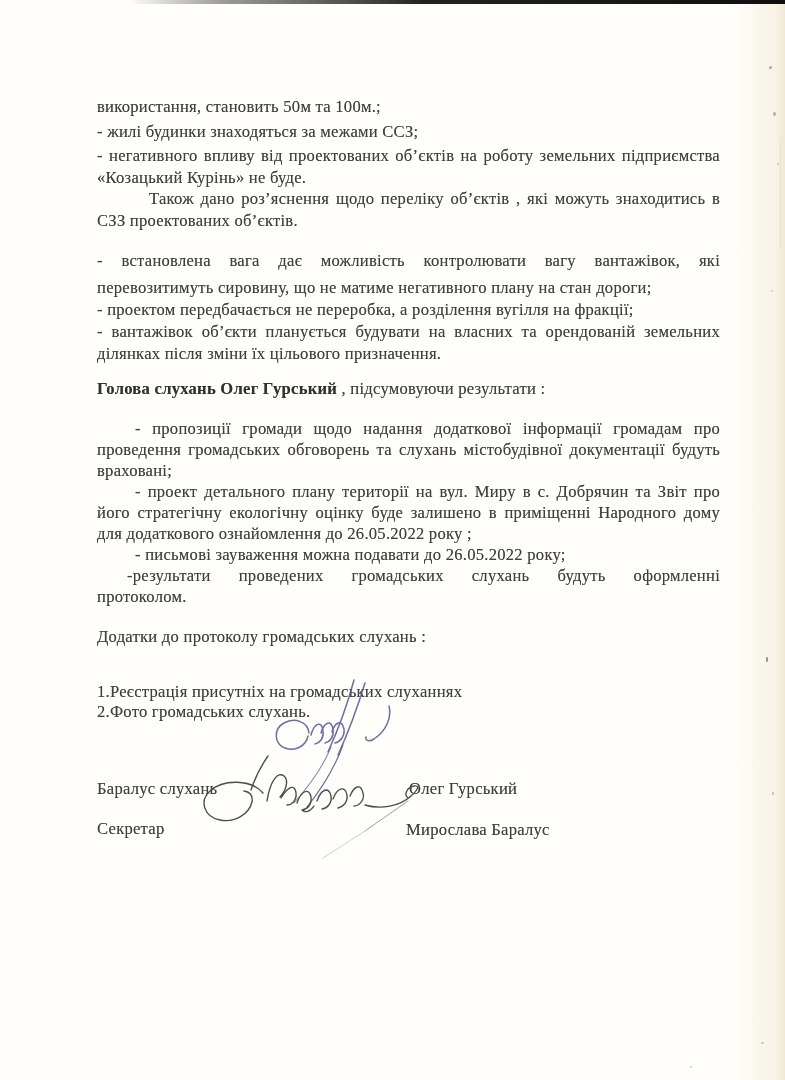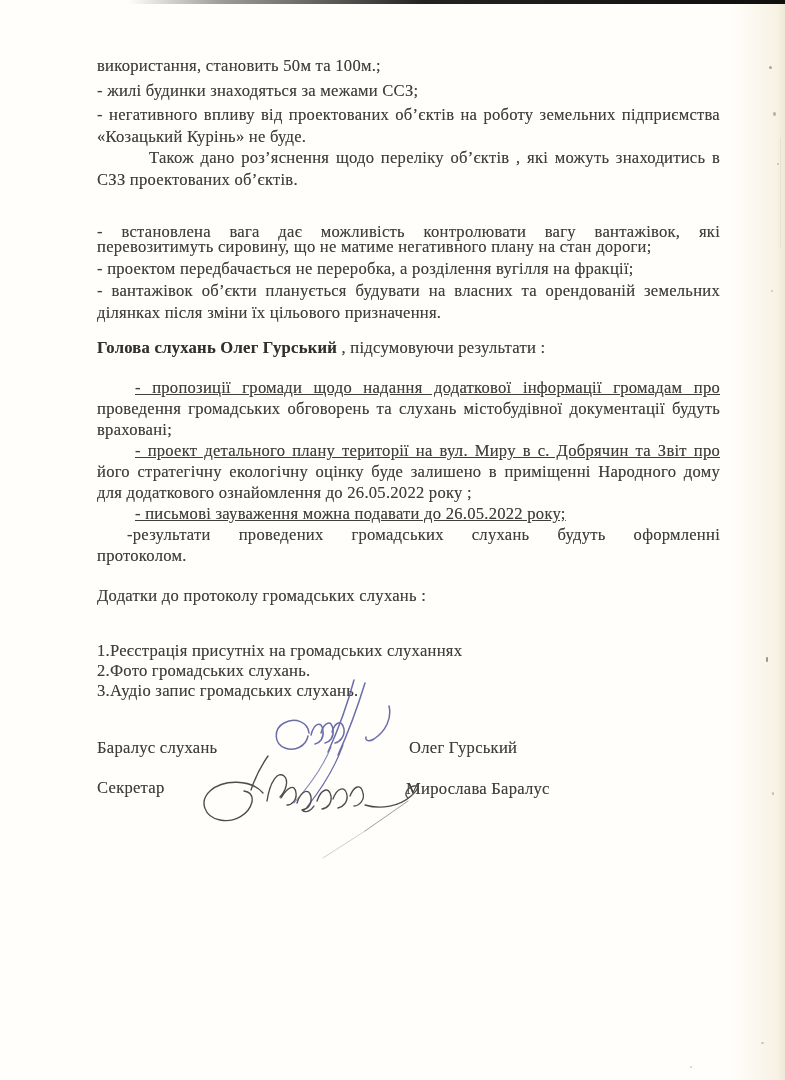--- a/index.html
+++ b/index.html
@@ -24,25 +24,26 @@
     position:absolute;inset:0;
     color:#403f3c;
     letter-spacing:.25px;
     filter:blur(.22px);
   }
   .ln{
     position:absolute;left:97px;width:623px;
     font-size:16.6px;line-height:21px;height:21px;
     text-shadow:0 0 .6px rgba(72,70,66,.55);
     white-space:normal;
+    margin-top:41px;
   }
   .j{text-align:justify;text-align-last:justify;}
   .b{font-weight:bold;color:#33312d;}
   .ind52{padding-left:52px;box-sizing:border-box;}
-  .ind38{padding-left:38px;box-sizing:border-box;text-decoration:underline;}
+  .ind38{padding-left:38px;box-sizing:border-box;}
   .ind30{padding-left:30px;box-sizing:border-box;}
   .ink{position:absolute;left:175px;top:655px;width:290px;height:225px;}
   .ink path{fill:none;stroke-linecap:round;stroke-linejoin:round;}
   .speck{position:absolute;border-radius:50%;}
 </style>
 </head>
 <body>
 
 <div class="page">
 
@@ -50,21 +51,21 @@
   <div class="edge-line"></div>
 
   <div class="text-layer">
 
     <div class="ln" style="top:55px">використання, становить 50м та 100м.;</div>
     <div class="ln" style="top:80px">- жилі  будинки знаходяться за  межами ССЗ;</div>
     <div class="ln j" style="top:104px">- негативного впливу від проектованих об’єктів на роботу земельних підприємства</div>
     <div class="ln" style="top:126px">«Козацький Курінь» не буде.</div>
     <div class="ln j ind52" style="top:147px">Також дано роз’яснення щодо переліку об’єктів , які можуть знаходитись в</div>
     <div class="ln" style="top:169px">СЗЗ проектованих об’єктів.</div>
-    <div class="ln j" style="top:221px">- встановлена вага дає можливість контролювати вагу вантажівок, які</div>
+    <div class="ln j" style="top:209px">- встановлена вага дає можливість контролювати вагу вантажівок, які</div>
     <div class="ln" style="top:236px">перевозитимуть сировину, що не матиме негативного плану на стан дороги;</div>
     <div class="ln" style="top:258px">- проектом передбачається не переробка, а розділення вугілля на фракції;</div>
     <div class="ln j" style="top:280px">- вантажівок об’єкти планується будувати на власних та орендованій земельних</div>
     <div class="ln" style="top:302px">ділянках після зміни їх цільового призначення.</div>
 
     <div class="ln" style="top:337px"><span class="b">Голова слухань Олег Гурський</span><span> , підсумовуючи результати :</span></div>
 
     <div class="ln j ind38" style="top:377px">- пропозиції громади щодо надання додаткової інформації громадам про</div>
     <div class="ln j" style="top:398px">проведення громадських обговорень та слухань містобудівної документації будуть</div>
     <div class="ln" style="top:419px">враховані;</div>
@@ -72,21 +73,20 @@
     <div class="ln j" style="top:461px">його стратегічну екологічну оцінку буде залишено в приміщенні Народного дому</div>
     <div class="ln" style="top:482px">для додаткового ознайомлення до 26.05.2022 року ;</div>
     <div class="ln ind38" style="top:503px">- письмові зауваження можна подавати до 26.05.2022 року;</div>
     <div class="ln j ind30" style="top:524px">-результати проведених громадських слухань будуть оформленні</div>
     <div class="ln" style="top:545px">протоколом.</div>
 
     <div class="ln" style="top:585px">Додатки до протоколу громадських слухань :</div>
 
     <div class="ln" style="top:640px">1.Реєстрація присутніх на громадських слуханнях</div>
     <div class="ln" style="top:660px">2.Фото громадських слухань.</div>
-    <div class="ln" style="top:680px">3.Аудіо запис громадських слухань.</div>
 
     <div class="ln" style="top:737px;width:220px">Баралус слухань</div>
     <div class="ln" style="top:737px;left:409px;width:220px">Олег Гурський</div>
     <div class="ln" style="top:777px;width:220px">Секретар</div>
     <div class="ln" style="top:778px;left:406px;width:220px">Мирослава Баралус</div>
   </div>
 
   <svg class="ink" viewBox="0 0 290 225" aria-hidden="true">
 
     <g stroke="#51549b" stroke-width="1.5" opacity="0.85">

